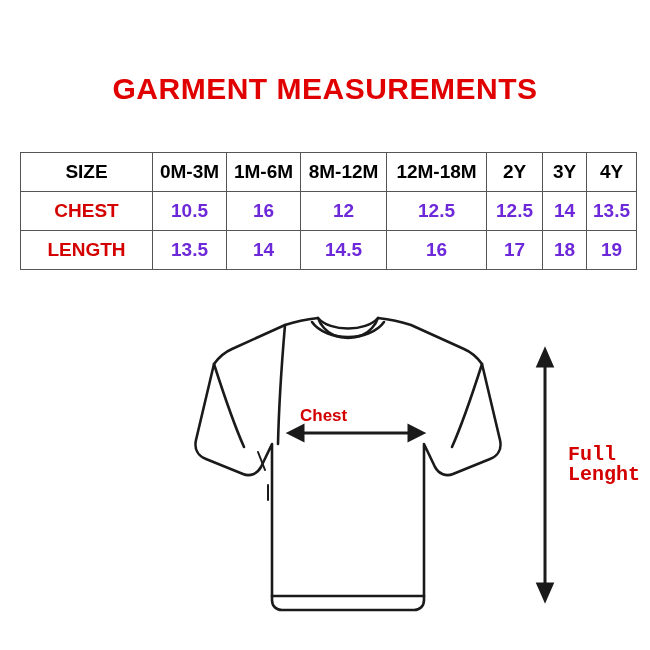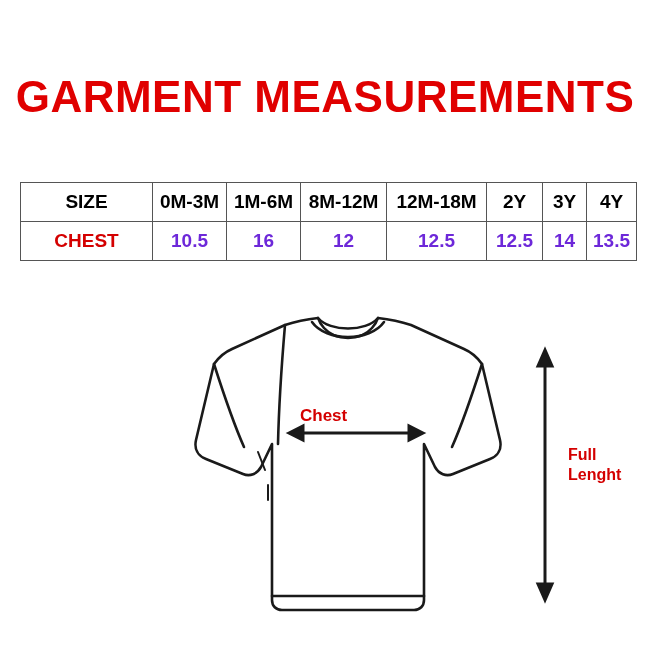--- a/index.html
+++ b/index.html
@@ -20,34 +20,33 @@
     height: 650px;
     position: relative;
     background: #ffffff;
   }
   .title {
     position: absolute;
     top: 72px;
     left: 0;
     width: 650px;
     text-align: center;
-    font-size: 44px;
+    font-size: 30px;
     font-weight: bold;
     letter-spacing: 0.5px;
     color: #e00000;
     font-family: "Liberation Sans", sans-serif;
   }
   table.size-table {
     position: absolute;
     top: 152px;
     left: 20px;
     width: 610px;
     border-collapse: collapse;
     table-layout: fixed;
-    margin-top: 30px;
   }
   table.size-table td {
     border: 1px solid #555555;
     text-align: center;
     vertical-align: middle;
     height: 36px;
     font-size: 19px;
     font-weight: bold;
     font-family: "Liberation Sans", sans-serif;
   }
@@ -79,25 +78,25 @@
     font-size: 17px;
     font-weight: bold;
     color: #d40000;
     font-family: "Liberation Sans", sans-serif;
   }
   .full-length-label {
     position: absolute;
     left: 568px;
     top: 445px;
     width: 70px;
-    font-size: 16px;
+    font-size: 20px;
     font-weight: bold;
     color: #d40000;
     line-height: 20px;
-    font-family: Liberation Sans, sans-serif;
+    font-family: Liberation Mono, monospace;
   }
   .arrows {
     position: absolute;
     left: 0;
     top: 0;
     width: 650px;
     height: 650px;
     pointer-events: none;
   }
 </style>
@@ -133,20 +132,30 @@
       <tr>
         <td class="rowlabel">CHEST</td>
         <td class="cellval">10.5</td>
         <td class="cellval">16</td>
         <td class="cellval">12</td>
         <td class="cellval">12.5</td>
         <td class="cellval">12.5</td>
         <td class="cellval">14</td>
         <td class="cellval">13.5</td>
       </tr>
+      <tr>
+        <td class="rowlabel">LENGTH</td>
+        <td class="cellval">13.5</td>
+        <td class="cellval">14</td>
+        <td class="cellval">14.5</td>
+        <td class="cellval">16</td>
+        <td class="cellval">17</td>
+        <td class="cellval">18</td>
+        <td class="cellval">19</td>
+      </tr>
     </tbody>
   </table>
 
   <svg class="arrows" viewBox="0 0 650 650" width="650" height="650">
     <g fill="none" stroke="#1a1a1a" stroke-width="2.6" stroke-linejoin="round" stroke-linecap="round">
 
       <path d="M318,318
                C318,318 300,320 285,325
                L232,349
                C225,352 219,357 214,364

